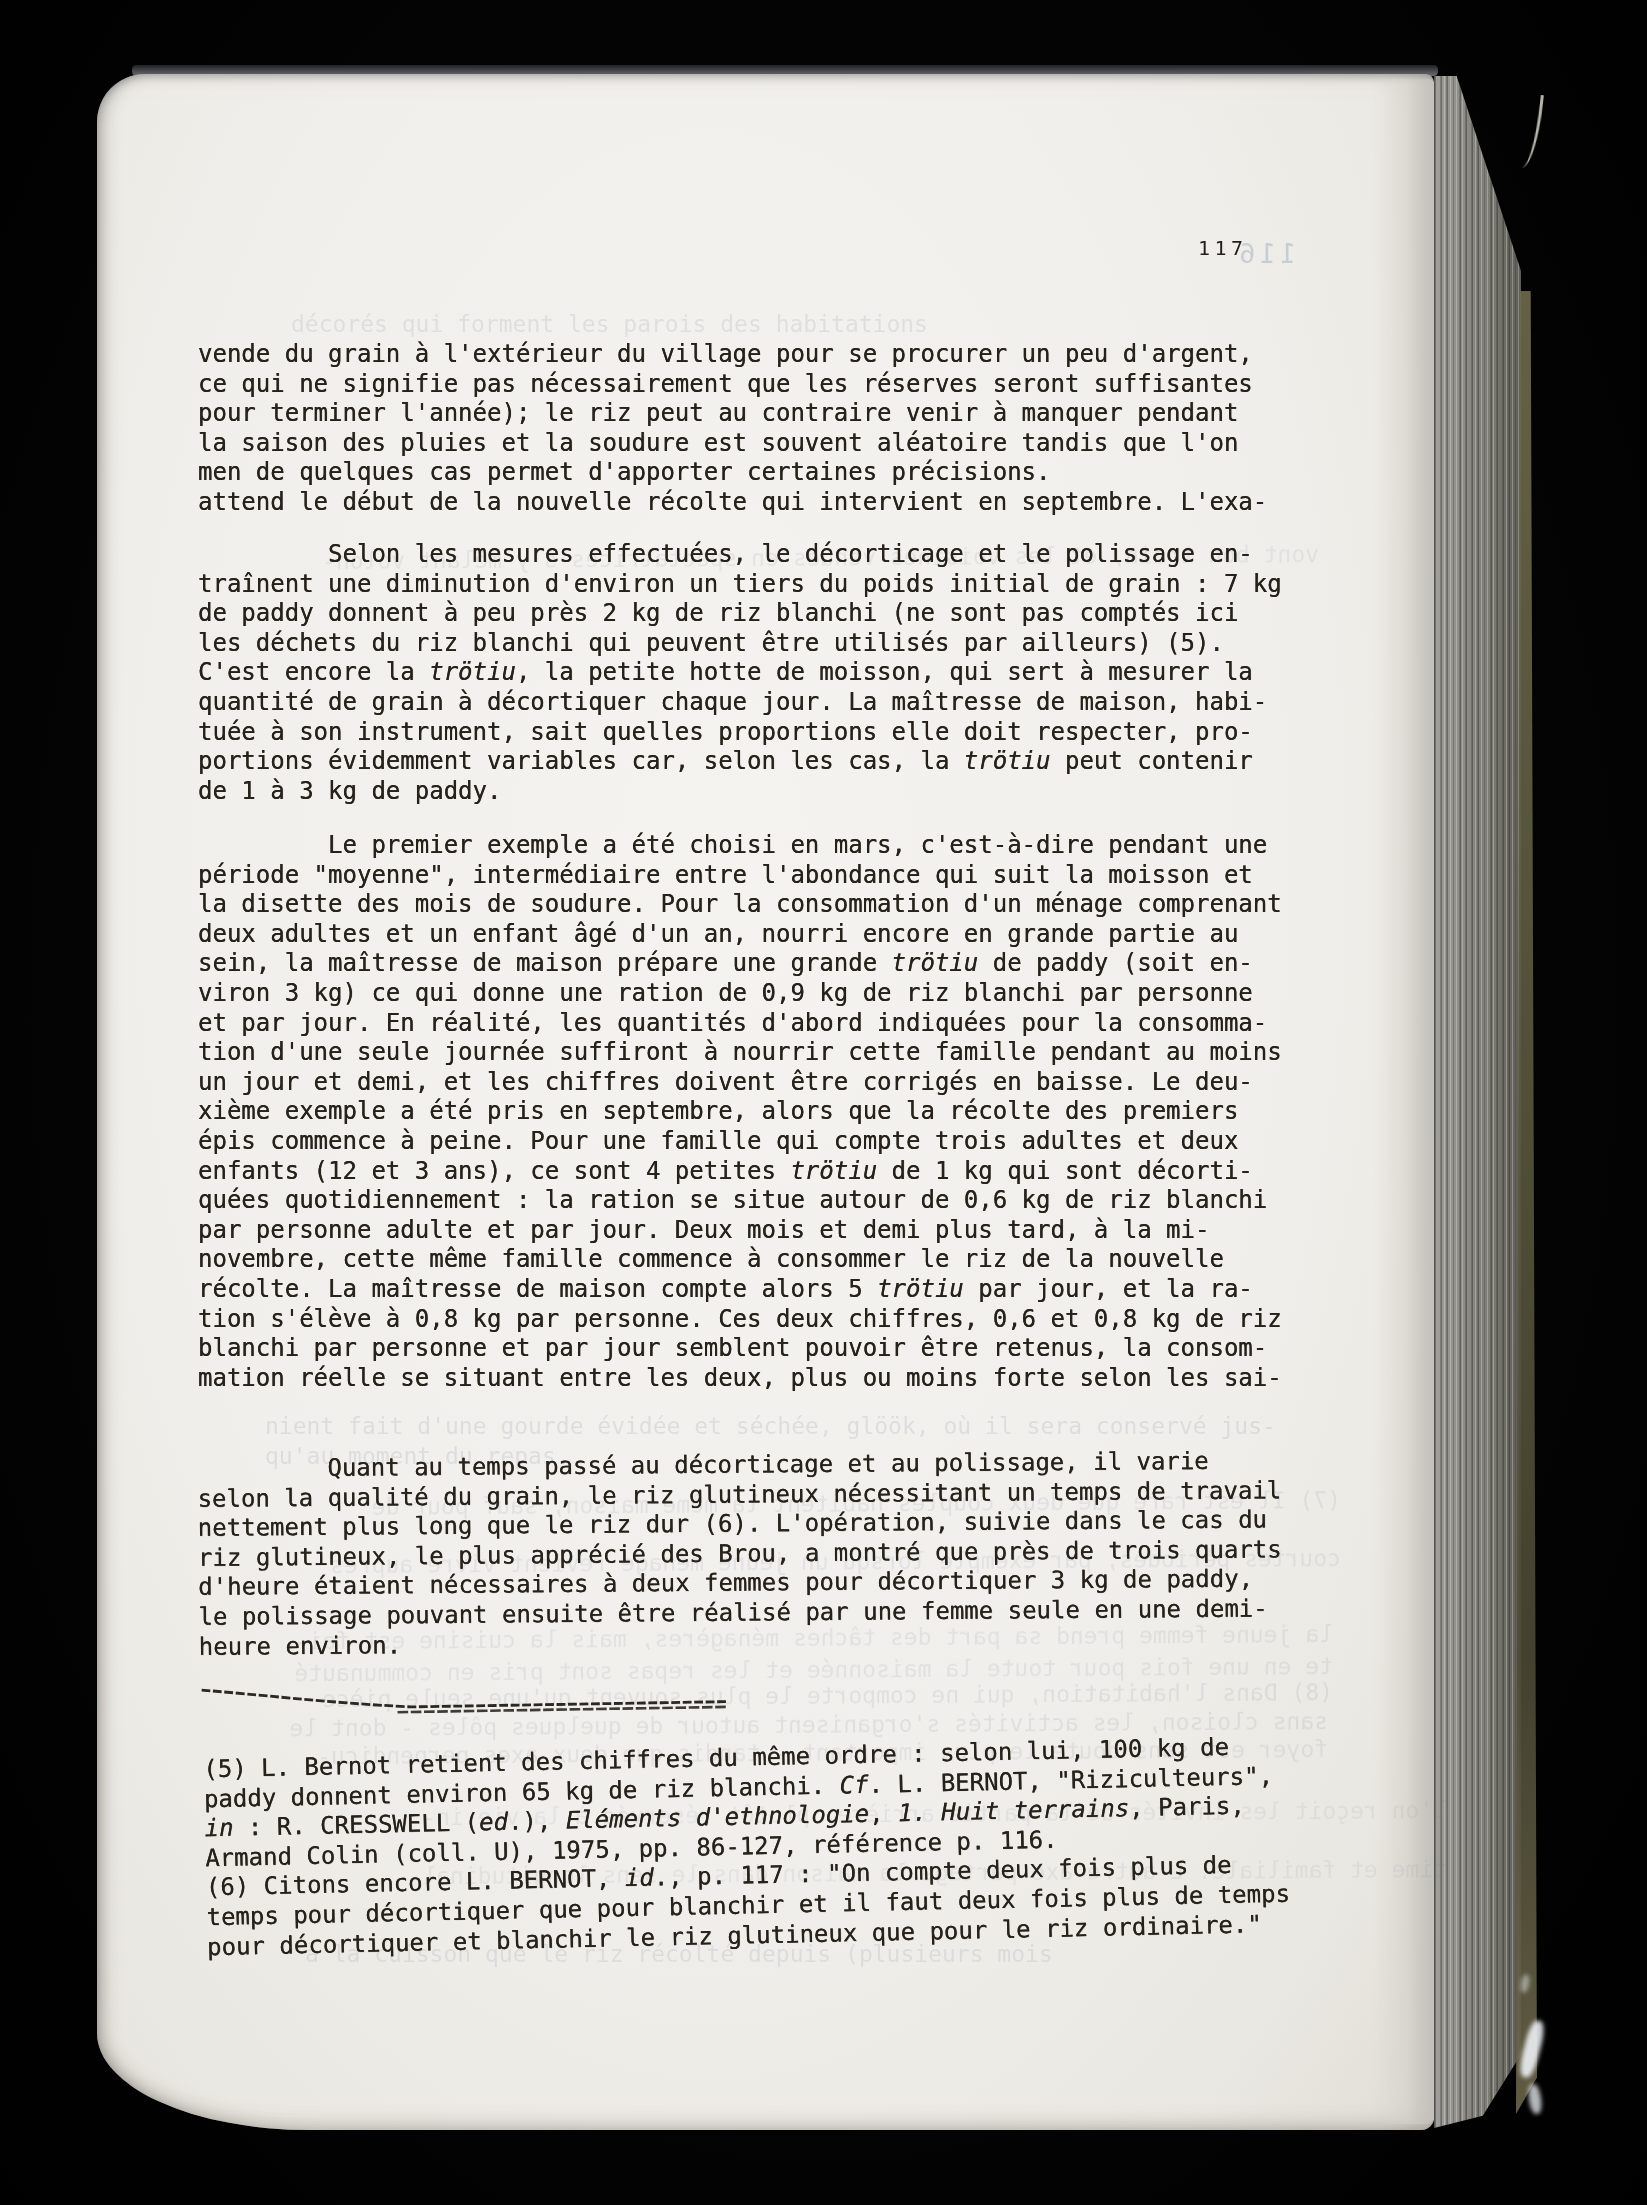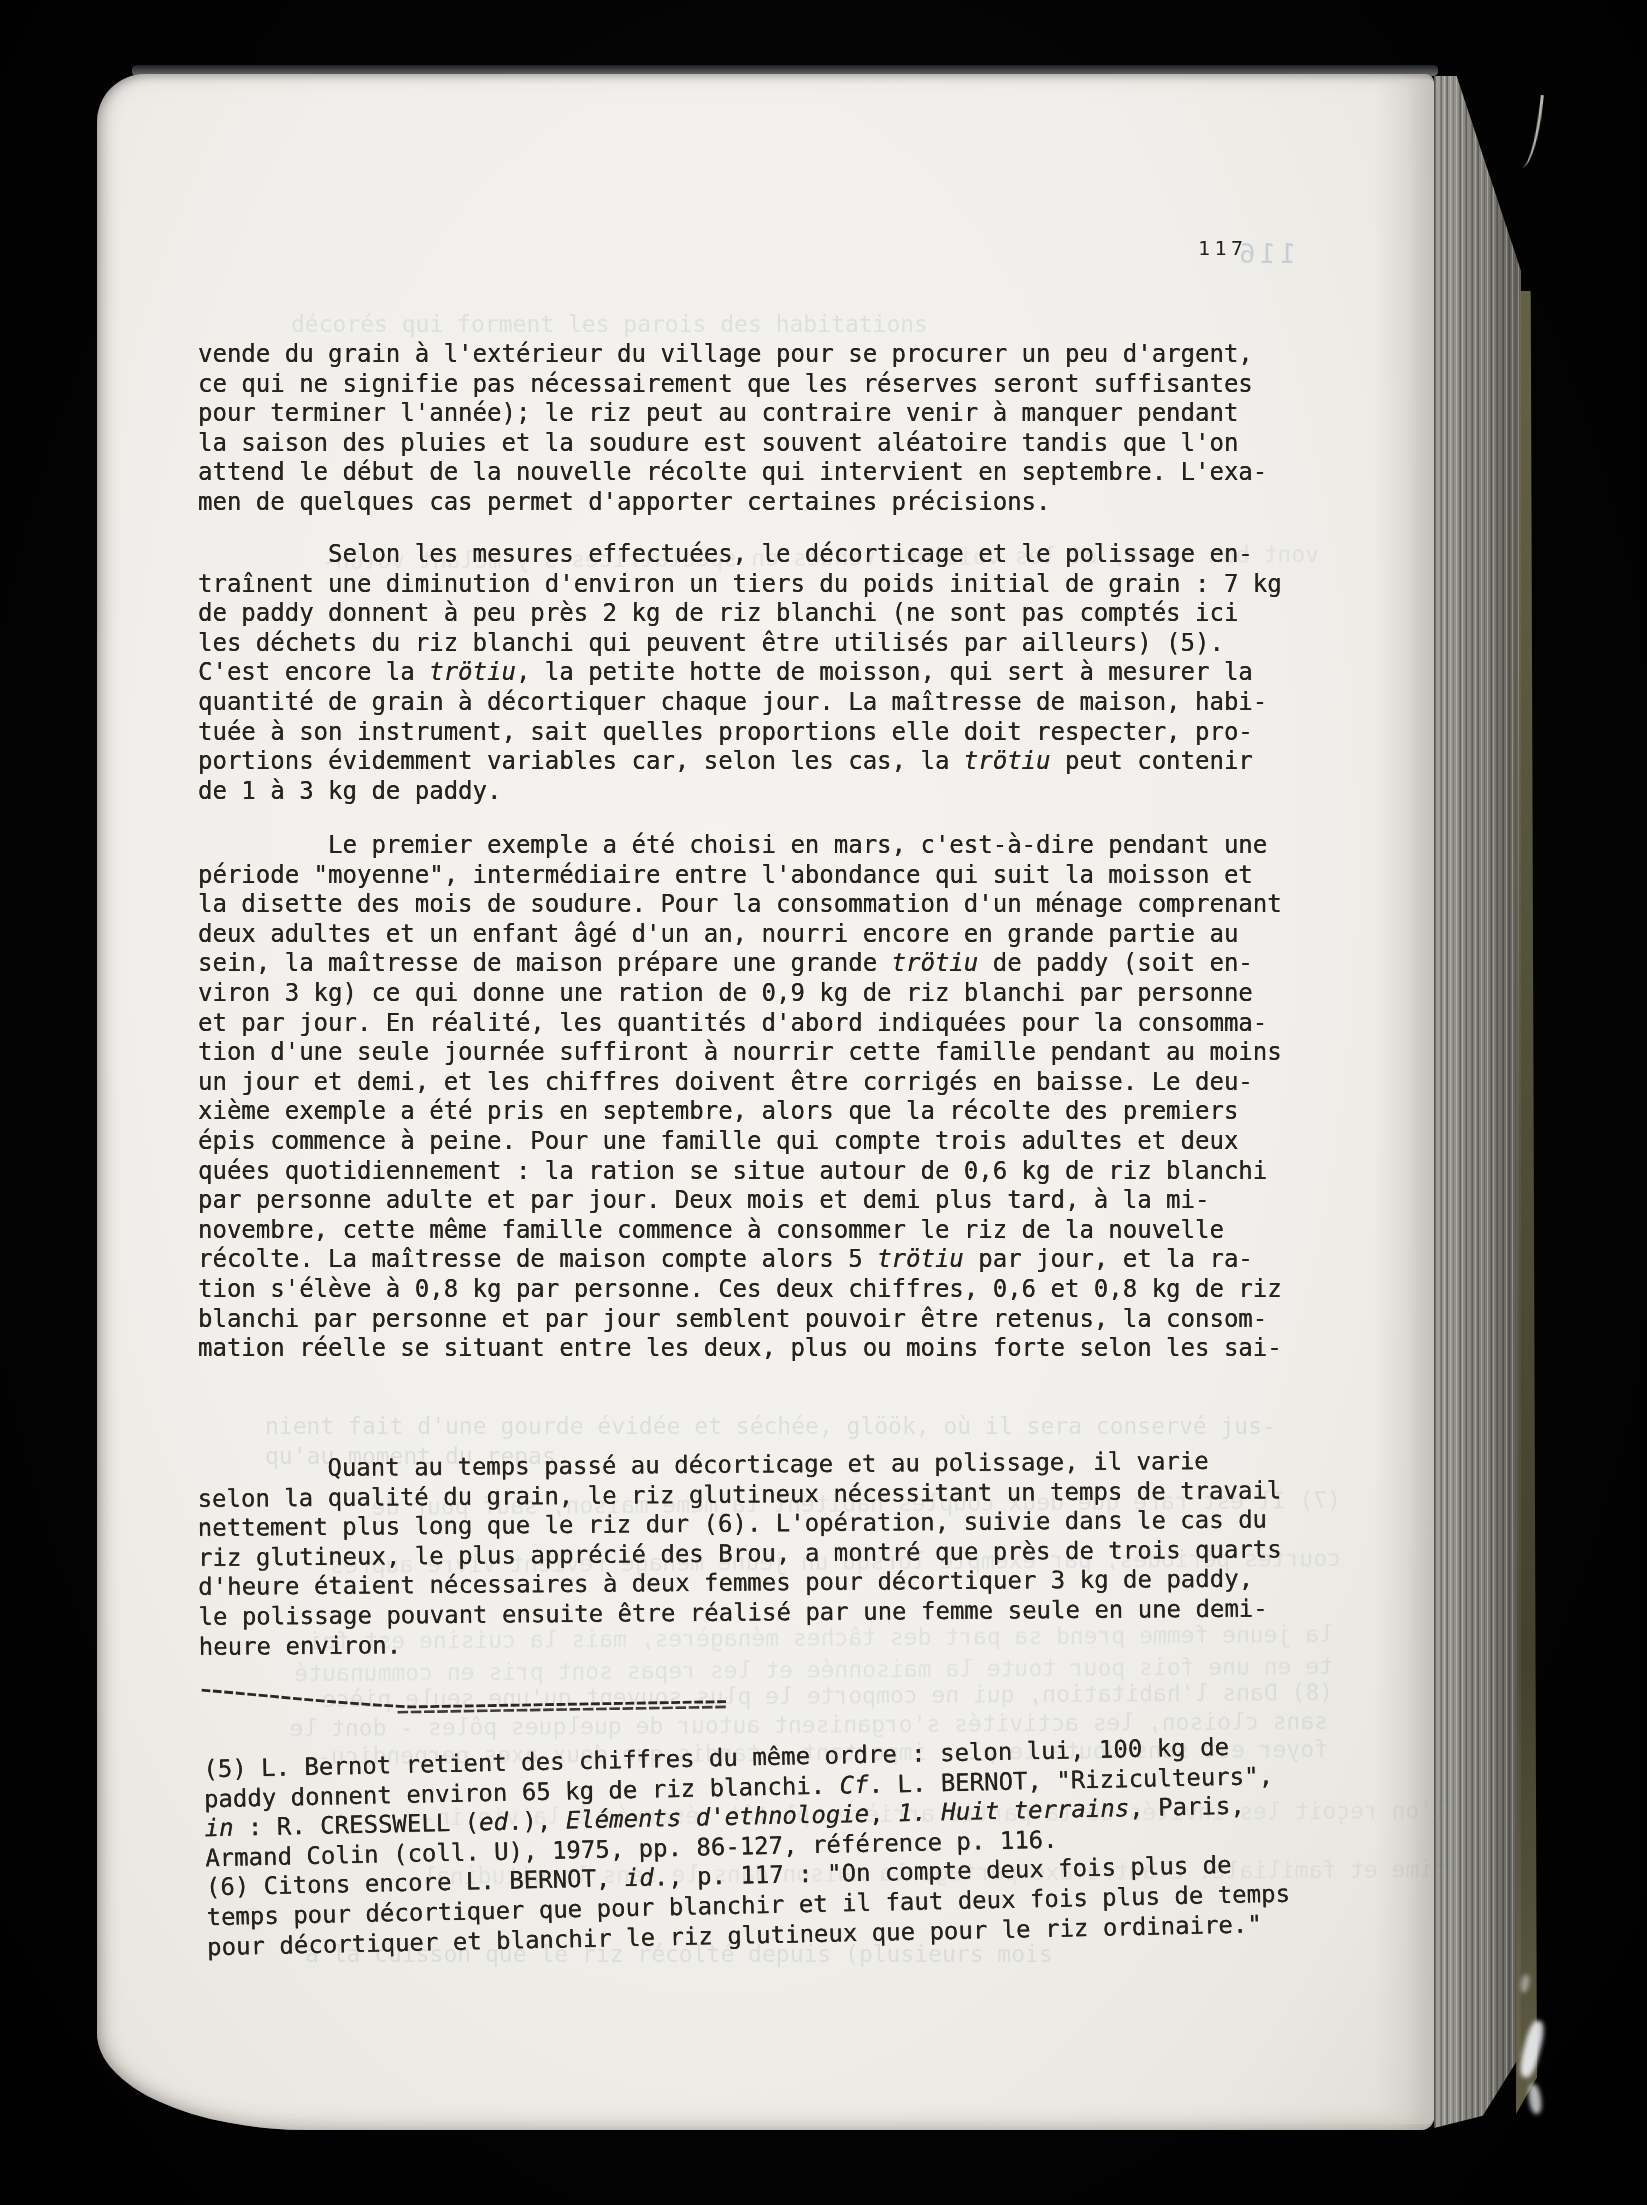--- a/index.html
+++ b/index.html
@@ -114,22 +114,22 @@
     </div>
 
   <div class="pagenum">117</div>
   <div class="pagenum-ghost">116</div>
 
   <div class="para p1" id="para-0">
       <div class="tline"><span>vende du grain à l'extérieur du village pour se procurer un peu d'argent,</span></div>
       <div class="tline"><span>ce qui ne signifie pas nécessairement que les réserves seront suffisantes</span></div>
       <div class="tline"><span>pour terminer l'année); le riz peut au contraire venir à manquer pendant</span></div>
       <div class="tline"><span>la saison des pluies et la soudure est souvent aléatoire tandis que l'on</span></div>
+      <div class="tline"><span>men de quelques cas permet d'apporter certaines précisions.</span></div>
       <div class="tline"><span>attend le début de la nouvelle récolte qui intervient en septembre. L'exa-</span></div>
-      <div class="tline"><span>men de quelques cas permet d'apporter certaines précisions.</span></div>
     </div>
   <div class="para p2" id="para-1">
       <div class="tline"><span>         Selon les mesures effectuées, le décorticage et le polissage en-</span></div>
       <div class="tline"><span>traînent une diminution d'environ un tiers du poids initial de grain : 7 kg</span></div>
       <div class="tline"><span>de paddy donnent à peu près 2 kg de riz blanchi (ne sont pas comptés ici</span></div>
       <div class="tline"><span>les déchets du riz blanchi qui peuvent être utilisés par ailleurs) (5).</span></div>
       <div class="tline"><span>C'est encore la </span><span class="it">trötiu</span><span>, la petite hotte de moisson, qui sert à mesurer la</span></div>
       <div class="tline"><span>quantité de grain à décortiquer chaque jour. La maîtresse de maison, habi-</span></div>
       <div class="tline"><span>tuée à son instrument, sait quelles proportions elle doit respecter, pro-</span></div>
       <div class="tline"><span>portions évidemment variables car, selon les cas, la </span><span class="it">trötiu</span><span> peut contenir</span></div>
@@ -140,20 +140,21 @@
       <div class="tline"><span>période "moyenne", intermédiaire entre l'abondance qui suit la moisson et</span></div>
       <div class="tline"><span>la disette des mois de soudure. Pour la consommation d'un ménage comprenant</span></div>
       <div class="tline"><span>deux adultes et un enfant âgé d'un an, nourri encore en grande partie au</span></div>
       <div class="tline"><span>sein, la maîtresse de maison prépare une grande </span><span class="it">trötiu</span><span> de paddy (soit en-</span></div>
       <div class="tline"><span>viron 3 kg) ce qui donne une ration de 0,9 kg de riz blanchi par personne</span></div>
       <div class="tline"><span>et par jour. En réalité, les quantités d'abord indiquées pour la consomma-</span></div>
       <div class="tline"><span>tion d'une seule journée suffiront à nourrir cette famille pendant au moins</span></div>
       <div class="tline"><span>un jour et demi, et les chiffres doivent être corrigés en baisse. Le deu-</span></div>
       <div class="tline"><span>xième exemple a été pris en septembre, alors que la récolte des premiers</span></div>
       <div class="tline"><span>épis commence à peine. Pour une famille qui compte trois adultes et deux</span></div>
+      <div class="tline"><span>enfants (12 et 3 ans), ce sont 4 petites </span><span class="it">trötiu</span><span> de 1 kg qui sont décorti-</span></div>
       <div class="tline"><span>quées quotidiennement : la ration se situe autour de 0,6 kg de riz blanchi</span></div>
       <div class="tline"><span>par personne adulte et par jour. Deux mois et demi plus tard, à la mi-</span></div>
       <div class="tline"><span>novembre, cette même famille commence à consommer le riz de la nouvelle</span></div>
       <div class="tline"><span>récolte. La maîtresse de maison compte alors 5 </span><span class="it">trötiu</span><span> par jour, et la ra-</span></div>
       <div class="tline"><span>tion s'élève à 0,8 kg par personne. Ces deux chiffres, 0,6 et 0,8 kg de riz</span></div>
       <div class="tline"><span>blanchi par personne et par jour semblent pouvoir être retenus, la consom-</span></div>
       <div class="tline"><span>mation réelle se situant entre les deux, plus ou moins forte selon les sai-</span></div>
     </div>
   <div class="para p4" id="para-3">
       <div class="tline"><span>         Quant au temps passé au décorticage et au polissage, il varie</span></div>

